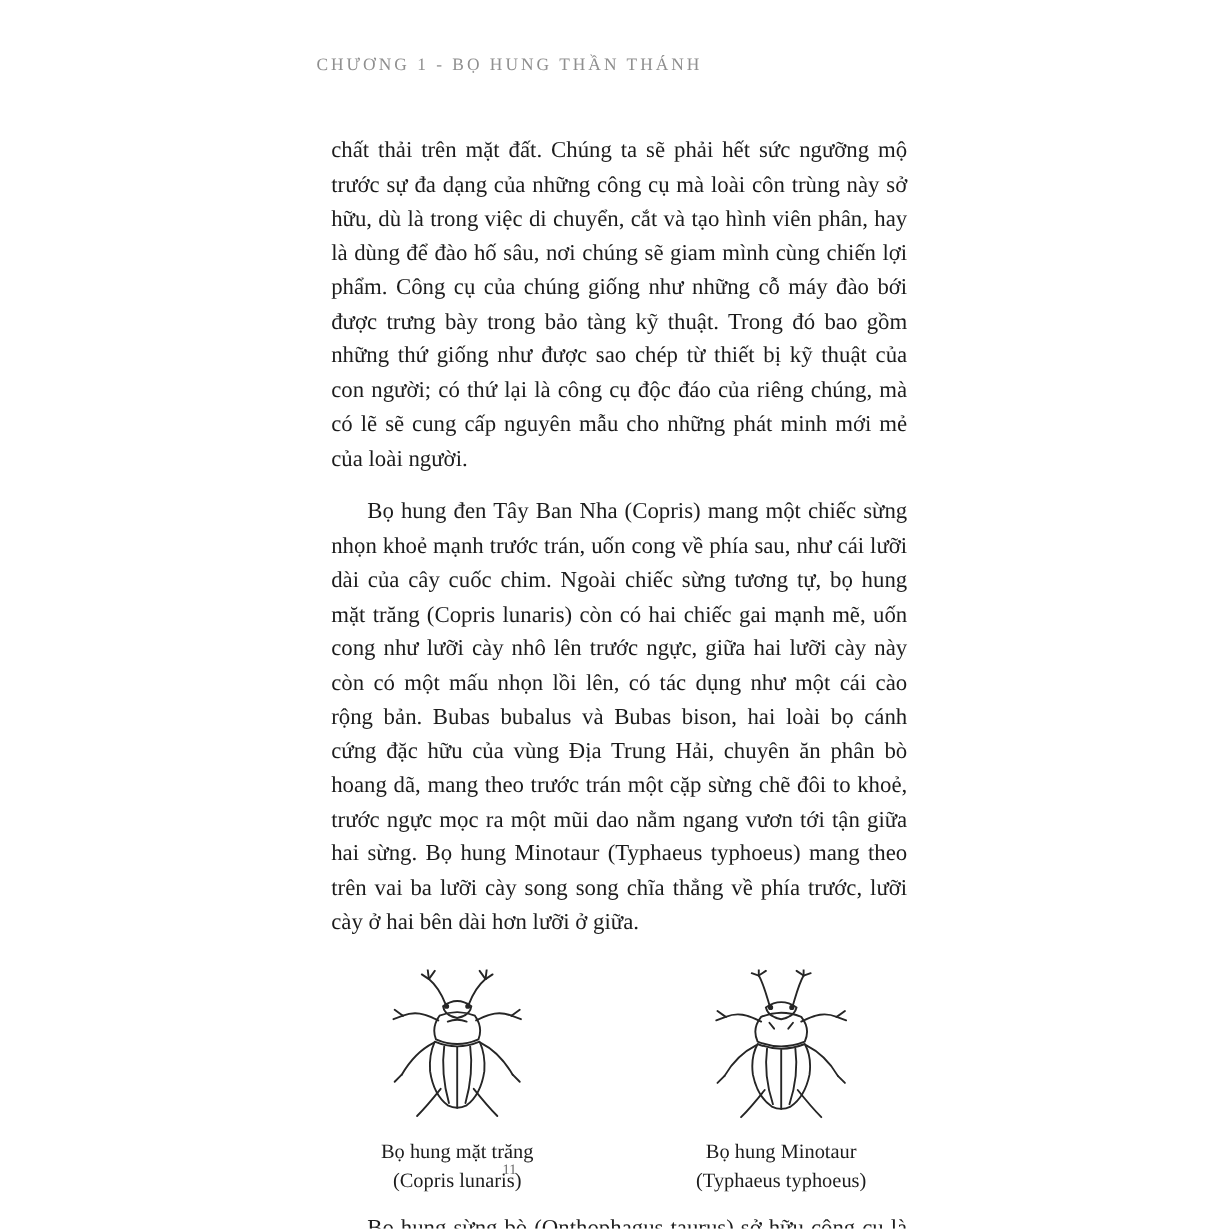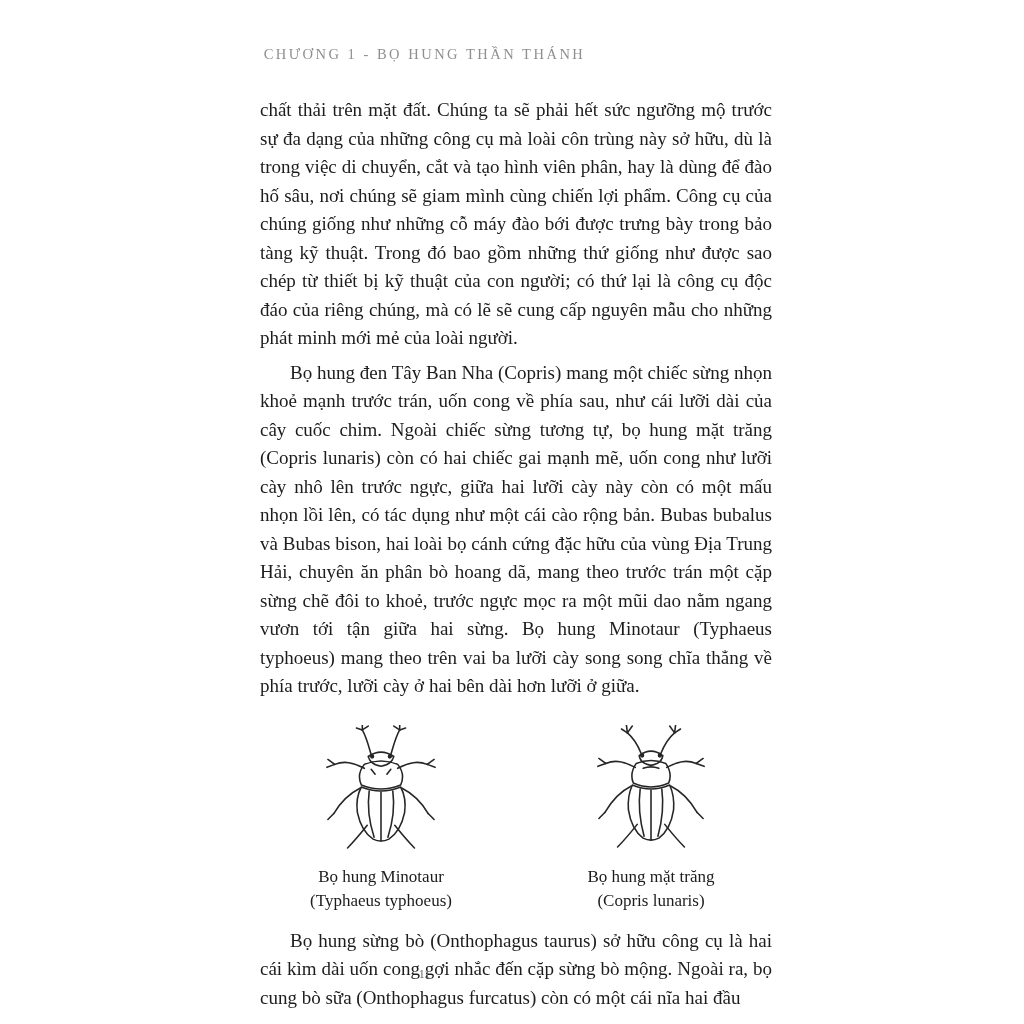--- a/index.html
+++ b/index.html
@@ -31,21 +31,21 @@
     position: absolute;
     left: 260px;
     top: 96px;
     width: 512px;
     font-size: 19px;
     line-height: 28.5px;
     text-align: justify;
     color: #1c1c1c;
   }
   .text-col p {
-    margin: 0;
+    margin: 16px;
   }
   .text-col p.indent {
     text-indent: 30px;
     margin-top: 6px;
   }
   .figure-row {
     display: flex;
     justify-content: center;
     align-items: flex-start;
     gap: 110px;
@@ -93,20 +93,67 @@
 
   <div class="running-head">CHƯƠNG 1 - BỌ HUNG THẦN THÁNH</div>
 
   <div class="text-col">
 
     <p>chất thải trên mặt đất. Chúng ta sẽ phải hết sức ngưỡng mộ trước sự đa dạng của những công cụ mà loài côn trùng này sở hữu, dù là trong việc di chuyển, cắt và tạo hình viên phân, hay là dùng để đào hố sâu, nơi chúng sẽ giam mình cùng chiến lợi phẩm. Công cụ của chúng giống như những cỗ máy đào bới được trưng bày trong bảo tàng kỹ thuật. Trong đó bao gồm những thứ giống như được sao chép từ thiết bị kỹ thuật của con người; có thứ lại là công cụ độc đáo của riêng chúng, mà có lẽ sẽ cung cấp nguyên mẫu cho những phát minh mới mẻ của loài người.</p>
 
     <p class="indent">Bọ hung đen Tây Ban Nha (Copris) mang một chiếc sừng nhọn khoẻ mạnh trước trán, uốn cong về phía sau, như cái lưỡi dài của cây cuốc chim. Ngoài chiếc sừng tương tự, bọ hung mặt trăng (Copris lunaris) còn có hai chiếc gai mạnh mẽ, uốn cong như lưỡi cày nhô lên trước ngực, giữa hai lưỡi cày này còn có một mấu nhọn lồi lên, có tác dụng như một cái cào rộng bản. Bubas bubalus và Bubas bison, hai loài bọ cánh cứng đặc hữu của vùng Địa Trung Hải, chuyên ăn phân bò hoang dã, mang theo trước trán một cặp sừng chẽ đôi to khoẻ, trước ngực mọc ra một mũi dao nằm ngang vươn tới tận giữa hai sừng. Bọ hung Minotaur (Typhaeus typhoeus) mang theo trên vai ba lưỡi cày song song chĩa thẳng về phía trước, lưỡi cày ở hai bên dài hơn lưỡi ở giữa.</p>
 
     <div class="figure-row">
+
+      <figure>
+        <div class="beetle-wrap">
+          <svg class="beetle" width="118" height="124" viewBox="0 0 120 126">
+
+            <path d="M50 29 C46 19 42 13 36 8"></path>
+            <path d="M36 8 l-6 -4"></path>
+              <path d="M36 8 l-1 -8"></path>
+              <path d="M36 8 l5 -7"></path>
+            <path d="M70 29 C74 19 78 13 84 8"></path>
+            <path d="M84 8 l6 -4"></path>
+              <path d="M84 8 l1 -8"></path>
+              <path d="M84 8 l-5 -7"></path>
+
+            <path d="M48 31 Q60 22 72 31 Q71 39 60 41 Q49 39 48 31 Z"></path>
+            <circle cx="51" cy="31" r="1.4" fill="#262626"></circle>
+            <circle cx="69" cy="31" r="1.4" fill="#262626"></circle>
+
+            <path d="M45 39 Q60 33 75 39 Q82 49 78 59 Q60 67 42 59 Q38 49 45 39 Z"></path>
+            <path d="M52 44 Q60 41 68 44"></path>
+
+            <path d="M41 61 Q36 72 37 86 Q40 106 52 115 Q60 119 68 115 Q80 106 83 86 Q84 72 79 61 Q60 69 41 61 Z"></path>
+            <line x1="60" y1="66" x2="60" y2="117"></line>
+            <path d="M49 65 Q46 88 53 113"></path>
+            <path d="M71 65 Q74 88 67 113"></path>
+
+            <path d="M44 43 C32 37 24 35 14 39"></path>
+            <path d="M14 39 l-7 -5"></path>
+              <path d="M14 39 l-8 3"></path>
+            <path d="M76 43 C88 37 96 35 106 39"></path>
+            <path d="M106 39 l7 -5"></path>
+              <path d="M106 39 l8 3"></path>
+
+            <path d="M40 62 C28 68 20 77 13 89"></path>
+              <path d="M13 89 l-6 6"></path>
+            <path d="M80 62 C92 68 100 77 107 89"></path>
+              <path d="M107 89 l6 6"></path>
+
+            <path d="M46 101 C38 111 32 118 26 124"></path>
+            <path d="M74 101 C82 111 88 118 94 124"></path>
+          </svg>
+        </div>
+        <figcaption>
+          <div>Bọ hung mặt trăng</div>
+          <div>(Copris lunaris)</div>
+        </figcaption>
+      </figure>
 
       <figure>
         <div class="beetle-wrap">
           <svg class="beetle" width="118" height="124" viewBox="0 0 120 126">
 
             <path d="M50 30 C47 20 45 12 41 5"></path>
             <path d="M41 5 l-6 -2"></path>
               <path d="M41 5 l0 -5"></path>
               <path d="M41 5 l6 -4"></path>
             <path d="M70 30 C73 20 75 12 79 5"></path>
@@ -142,67 +189,20 @@
             <path d="M46 102 C38 112 32 119 26 125"></path>
             <path d="M74 102 C82 112 88 119 94 125"></path>
           </svg>
         </div>
         <figcaption>
           <div>Bọ hung Minotaur</div>
           <div>(Typhaeus typhoeus)</div>
         </figcaption>
       </figure>
 
-      <figure>
-        <div class="beetle-wrap">
-          <svg class="beetle" width="118" height="124" viewBox="0 0 120 126">
-
-            <path d="M50 29 C46 19 42 13 36 8"></path>
-            <path d="M36 8 l-6 -4"></path>
-              <path d="M36 8 l-1 -8"></path>
-              <path d="M36 8 l5 -7"></path>
-            <path d="M70 29 C74 19 78 13 84 8"></path>
-            <path d="M84 8 l6 -4"></path>
-              <path d="M84 8 l1 -8"></path>
-              <path d="M84 8 l-5 -7"></path>
-
-            <path d="M48 31 Q60 22 72 31 Q71 39 60 41 Q49 39 48 31 Z"></path>
-            <circle cx="51" cy="31" r="1.4" fill="#262626"></circle>
-            <circle cx="69" cy="31" r="1.4" fill="#262626"></circle>
-
-            <path d="M45 39 Q60 33 75 39 Q82 49 78 59 Q60 67 42 59 Q38 49 45 39 Z"></path>
-            <path d="M52 44 Q60 41 68 44"></path>
-
-            <path d="M41 61 Q36 72 37 86 Q40 106 52 115 Q60 119 68 115 Q80 106 83 86 Q84 72 79 61 Q60 69 41 61 Z"></path>
-            <line x1="60" y1="66" x2="60" y2="117"></line>
-            <path d="M49 65 Q46 88 53 113"></path>
-            <path d="M71 65 Q74 88 67 113"></path>
-
-            <path d="M44 43 C32 37 24 35 14 39"></path>
-            <path d="M14 39 l-7 -5"></path>
-              <path d="M14 39 l-8 3"></path>
-            <path d="M76 43 C88 37 96 35 106 39"></path>
-            <path d="M106 39 l7 -5"></path>
-              <path d="M106 39 l8 3"></path>
-
-            <path d="M40 62 C28 68 20 77 13 89"></path>
-              <path d="M13 89 l-6 6"></path>
-            <path d="M80 62 C92 68 100 77 107 89"></path>
-              <path d="M107 89 l6 6"></path>
-
-            <path d="M46 101 C38 111 32 118 26 124"></path>
-            <path d="M74 101 C82 111 88 118 94 124"></path>
-          </svg>
-        </div>
-        <figcaption>
-          <div>Bọ hung mặt trăng</div>
-          <div>(Copris lunaris)</div>
-        </figcaption>
-      </figure>
-
     </div>
 
     <p class="indent">Bọ hung sừng bò (Onthophagus taurus) sở hữu công cụ là hai cái kìm dài uốn cong gợi nhắc đến cặp sừng bò mộng. Ngoài ra, bọ cung bò sữa (Onthophagus furcatus) còn có một cái nĩa hai đầu</p>
 
   </div>
 
   <div class="page-number">11</div>
 
 </div>
 

